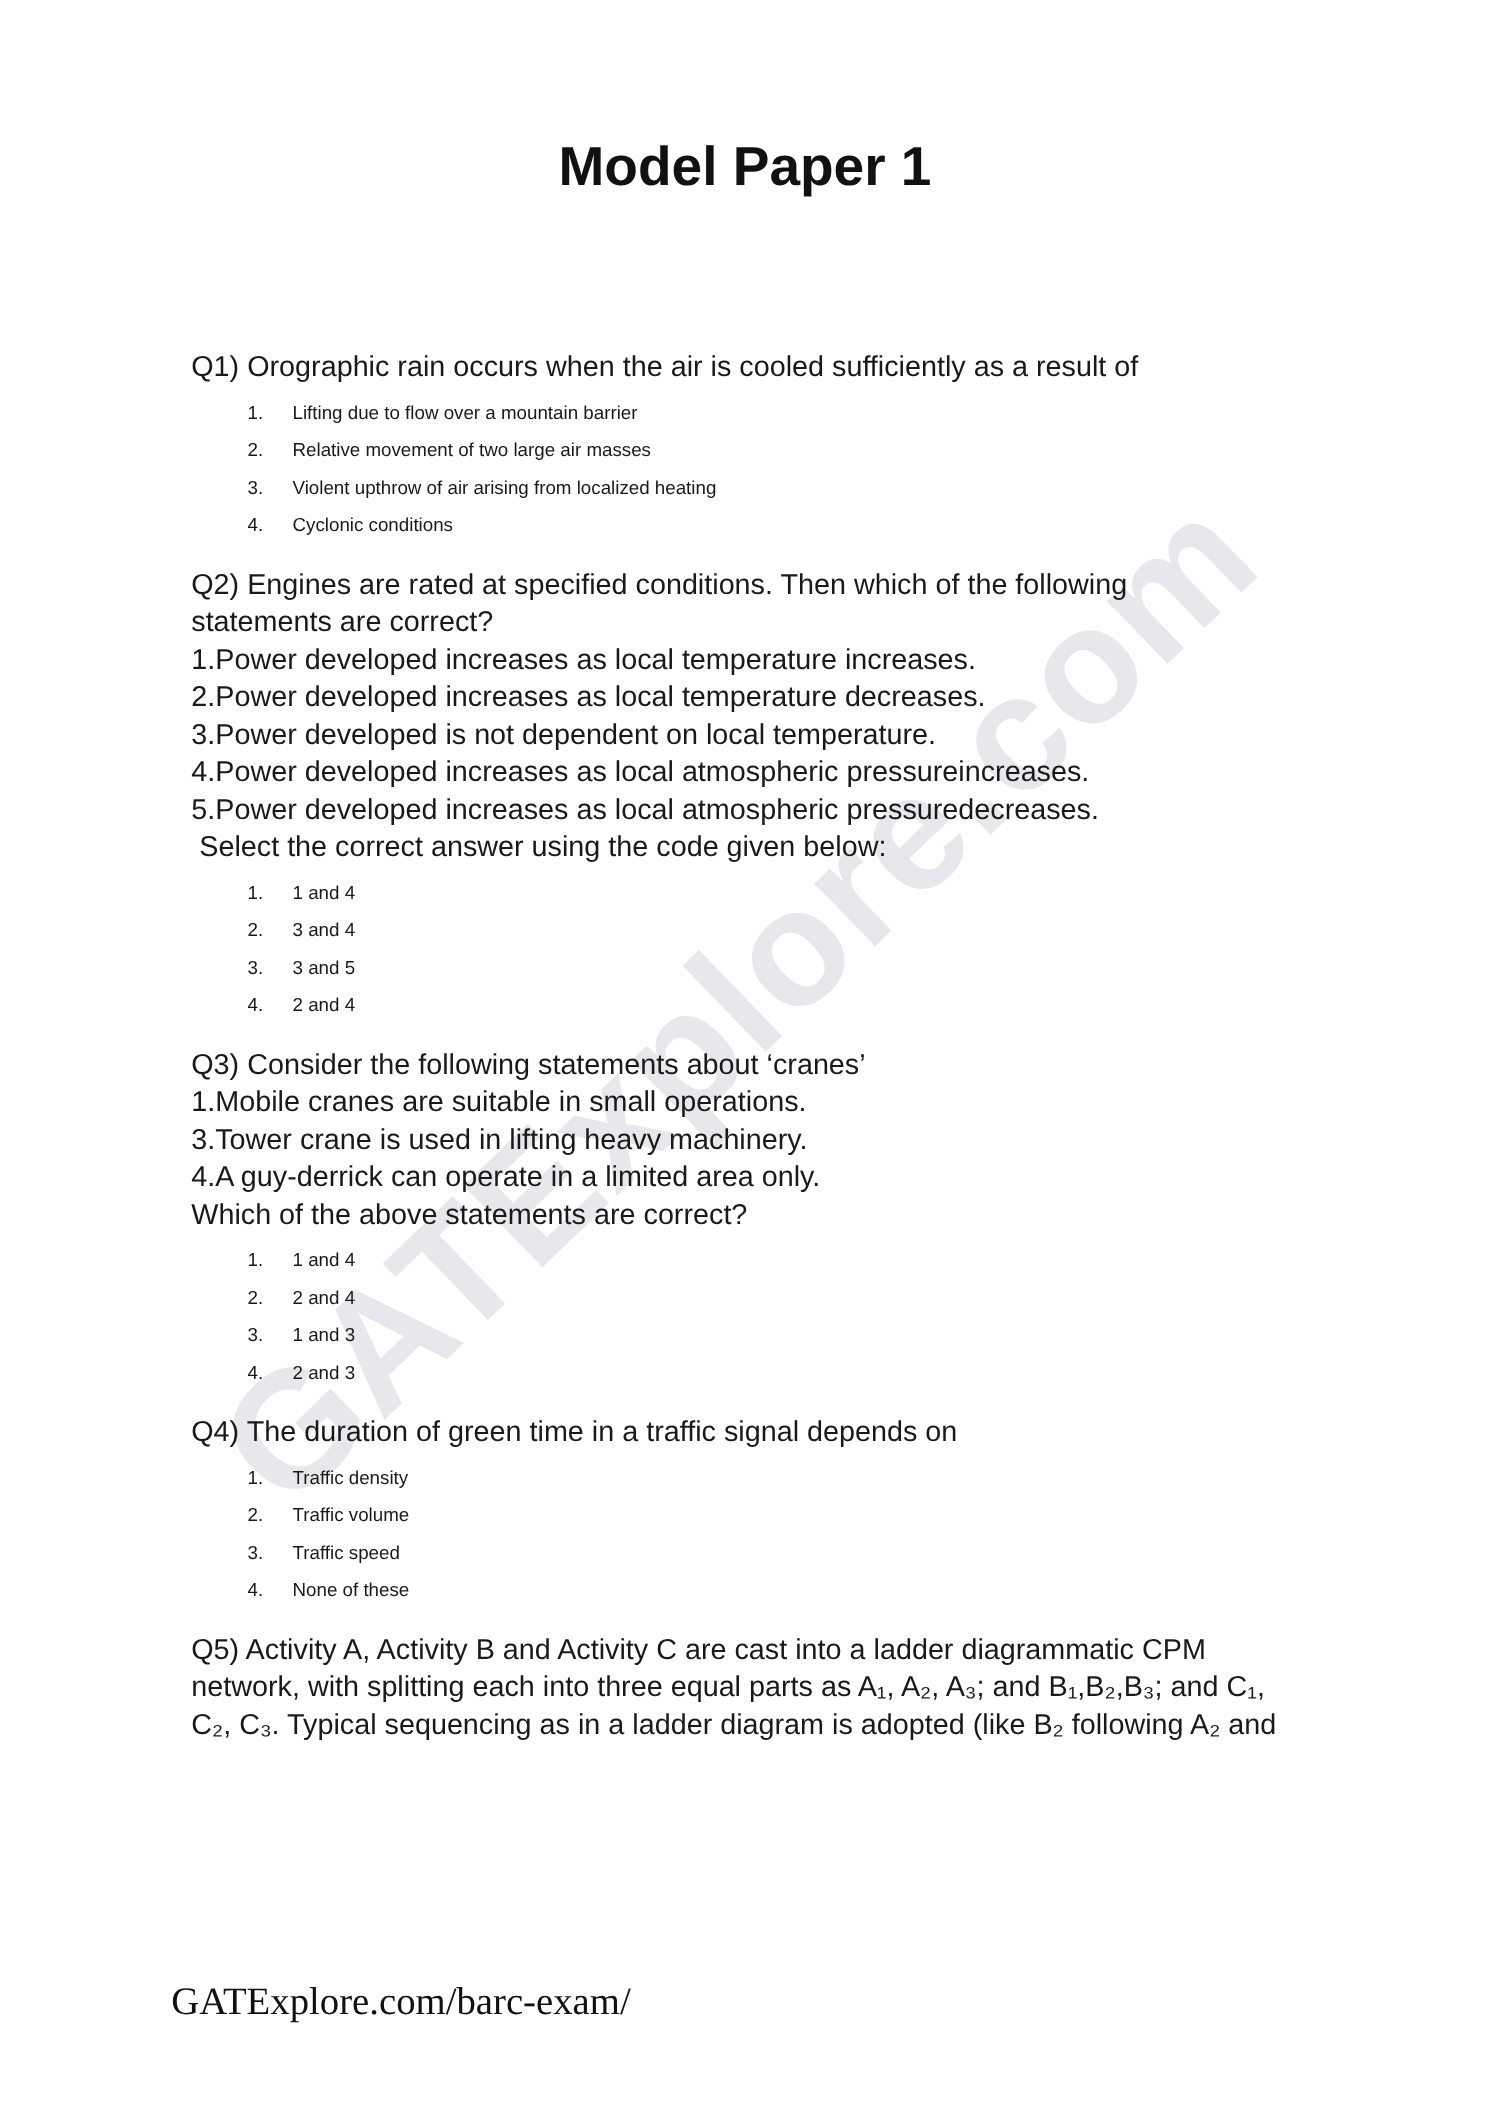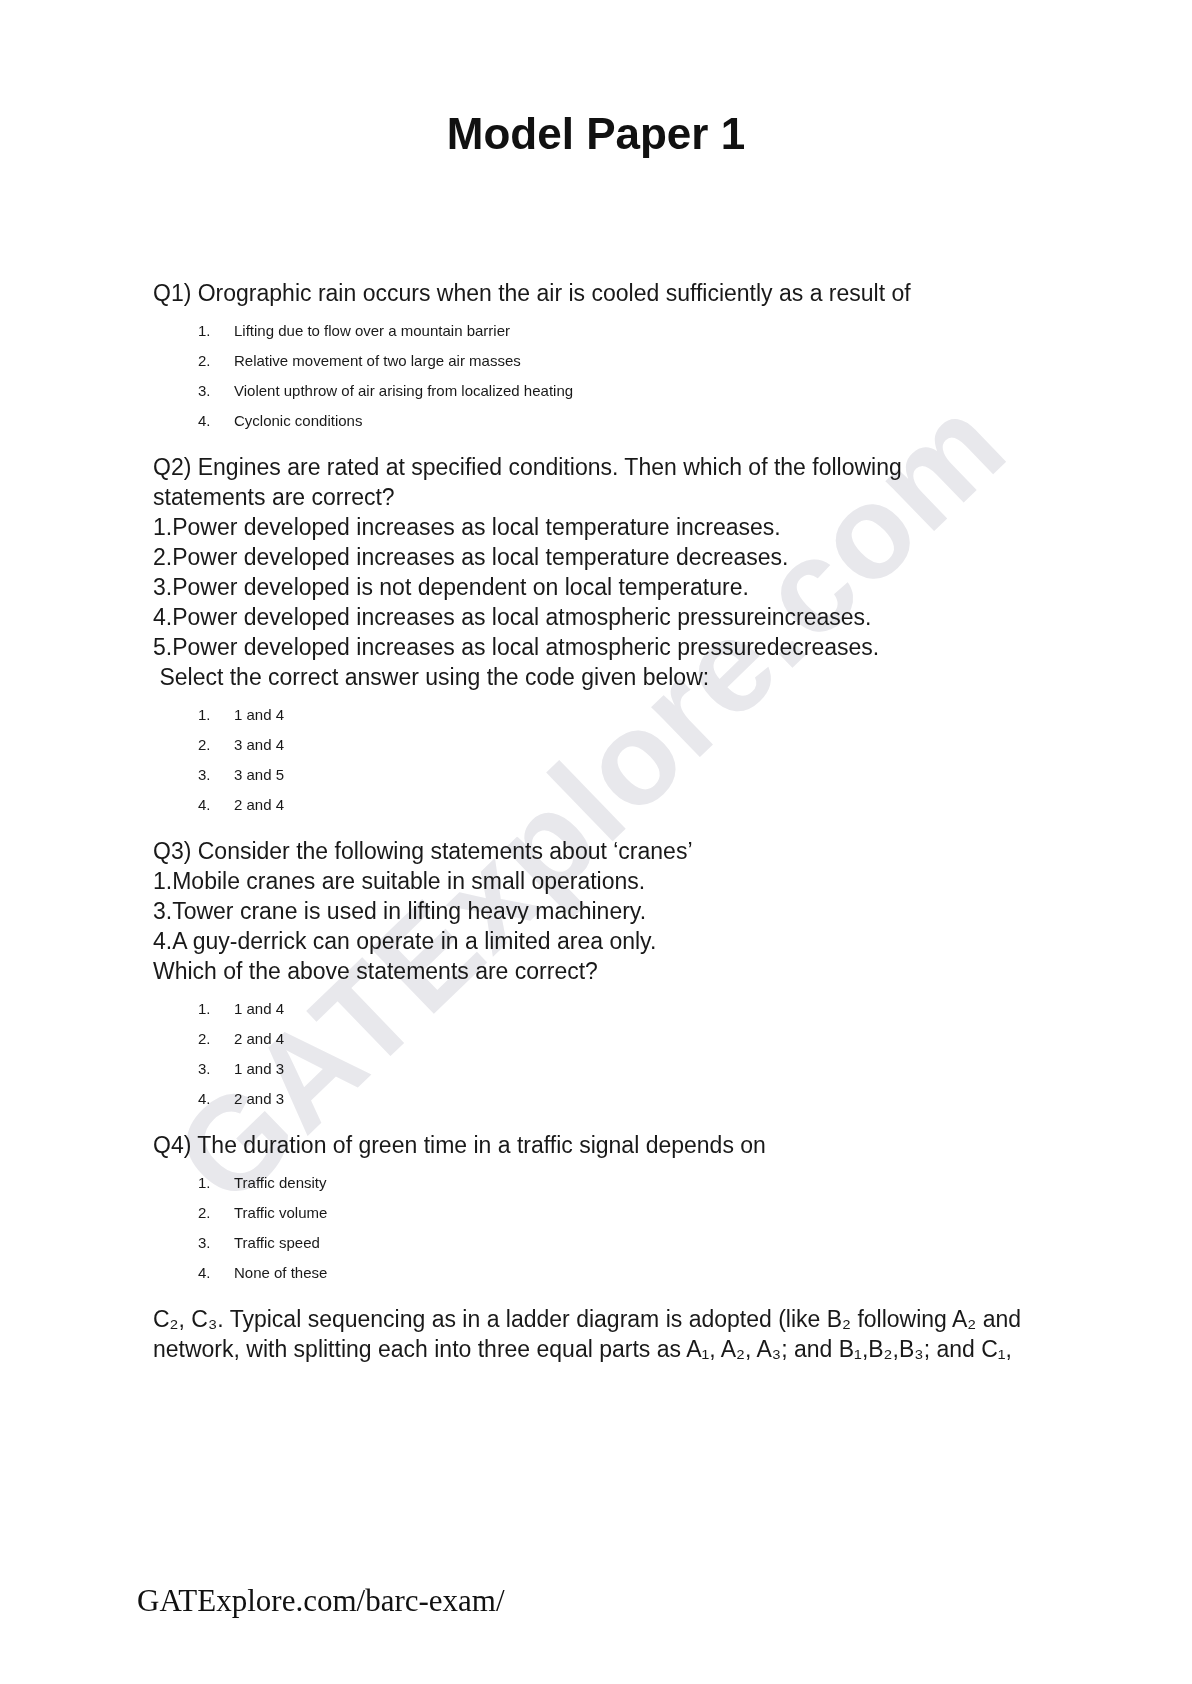--- a/index.html
+++ b/index.html
@@ -134,21 +134,22 @@
       <p class="line">Q4) The duration of green time in a traffic signal depends on</p>
       <ol class="options">
         <li>Traffic density</li>
         <li>Traffic volume</li>
         <li>Traffic speed</li>
         <li>None of these</li>
       </ol>
     </section>
 
     <section class="question">
+      <p class="line">Q5) Activity A, Activity B and Activity C are cast into a ladder diagrammatic CPM</p>
+      <p class="line">network, with splitting each into three equal parts as A₁, A₂, A₃; and B₁,B₂,B₃; and C₁,</p>
       <p class="line">C₂, C₃. Typical sequencing as in a ladder diagram is adopted (like B₂ following A₂ and</p>
-      <p class="line">network, with splitting each into three equal parts as A₁, A₂, A₃; and B₁,B₂,B₃; and C₁,</p>
     </section>
 
   </div>
 
   <div class="footer">GATExplore.com/barc-exam/</div>
 
 </div>
 
 </body></html>

